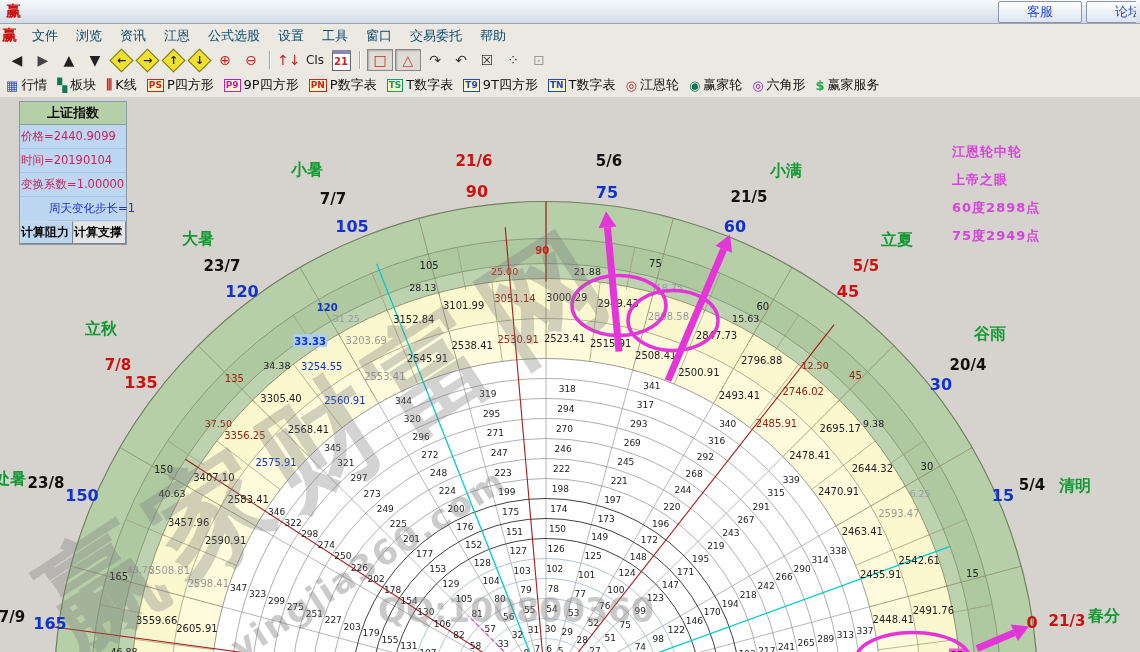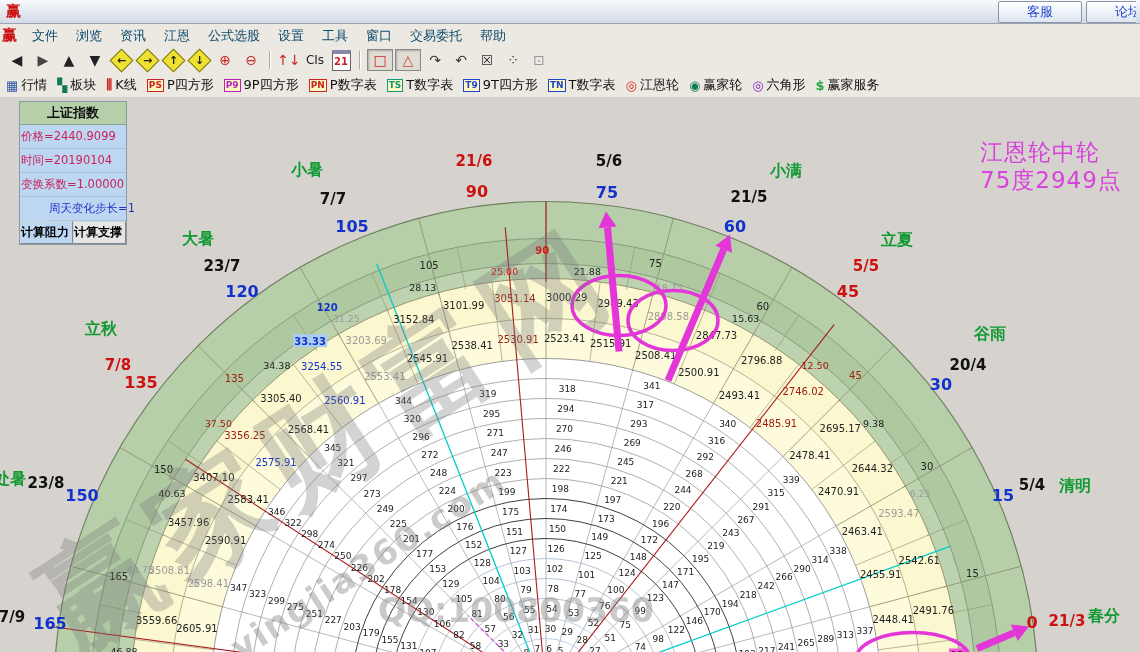--- a/index.html
+++ b/index.html
@@ -37,21 +37,21 @@
   #wheel-svg{position:absolute;left:0;top:0;}
   #info-panel{position:absolute;left:19px;top:101px;width:106px;border:1px solid #8899aa;
        background:#bdd7f3;z-index:5;}
   #info-title{background:#b5cfa9;color:#111;font-weight:bold;text-align:center;font-size:13px;
        padding:2px 0;border-bottom:1px solid #90a090;}
   .info-row{font-size:11.5px;font-weight:normal;padding:4px 1px;border-bottom:1px solid #a8c4e0;white-space:nowrap;}
   #info-btns{display:flex;}
   .info-btn{flex:1;font-size:12px;font-weight:bold;text-align:left;padding:2px 0;
        border:1px outset #d0d8e0;white-space:nowrap;}
   .info-btn.alt{background:#e5e5e5;}
-  #annotation{position:absolute;left:980px;top:138px;z-index:4;font-weight:normal;font-size:23px;
+  #annotation{position:absolute;left:952px;top:138px;z-index:4;font-weight:bold;font-size:13px;
        line-height:28px;letter-spacing:1px;}
   .wm{position:absolute;color:rgba(120,120,120,0.33);font-weight:bold;z-index:3;pointer-events:none;white-space:nowrap;}
   #wm-site{left:95px;top:430px;font-size:118px;letter-spacing:14px;transform:rotate(-33deg);transform-origin:0 100%;}
   #wm-url{left:150px;top:592px;font-size:34px;letter-spacing:2px;transform:rotate(-33deg);transform-origin:0 100%;color:rgba(125,125,125,0.4);}
   #wm-qq{left:378px;top:494px;font-size:33px;color:rgba(135,135,135,0.45);}
 </style>
 </head>
 <body>
 
 <div id="titlebar">
@@ -621,14 +621,16 @@
       <div class="info-row" style="color: rgb(34, 51, 204); margin-left: 28px;">周天变化步长=1</div>
     </div>
   <div id="info-btns">
       <div class="info-btn">计算阻力</div>
       <div class="info-btn alt">计算支撑</div>
     </div>
 </div>
 
 <div id="annotation" style="color: rgb(215, 67, 220);">
     <div>江恩轮中轮</div>
+    <div>上帝之眼</div>
+    <div>60度2898点</div>
     <div>75度2949点</div>
   </div>
 
 </body></html>

